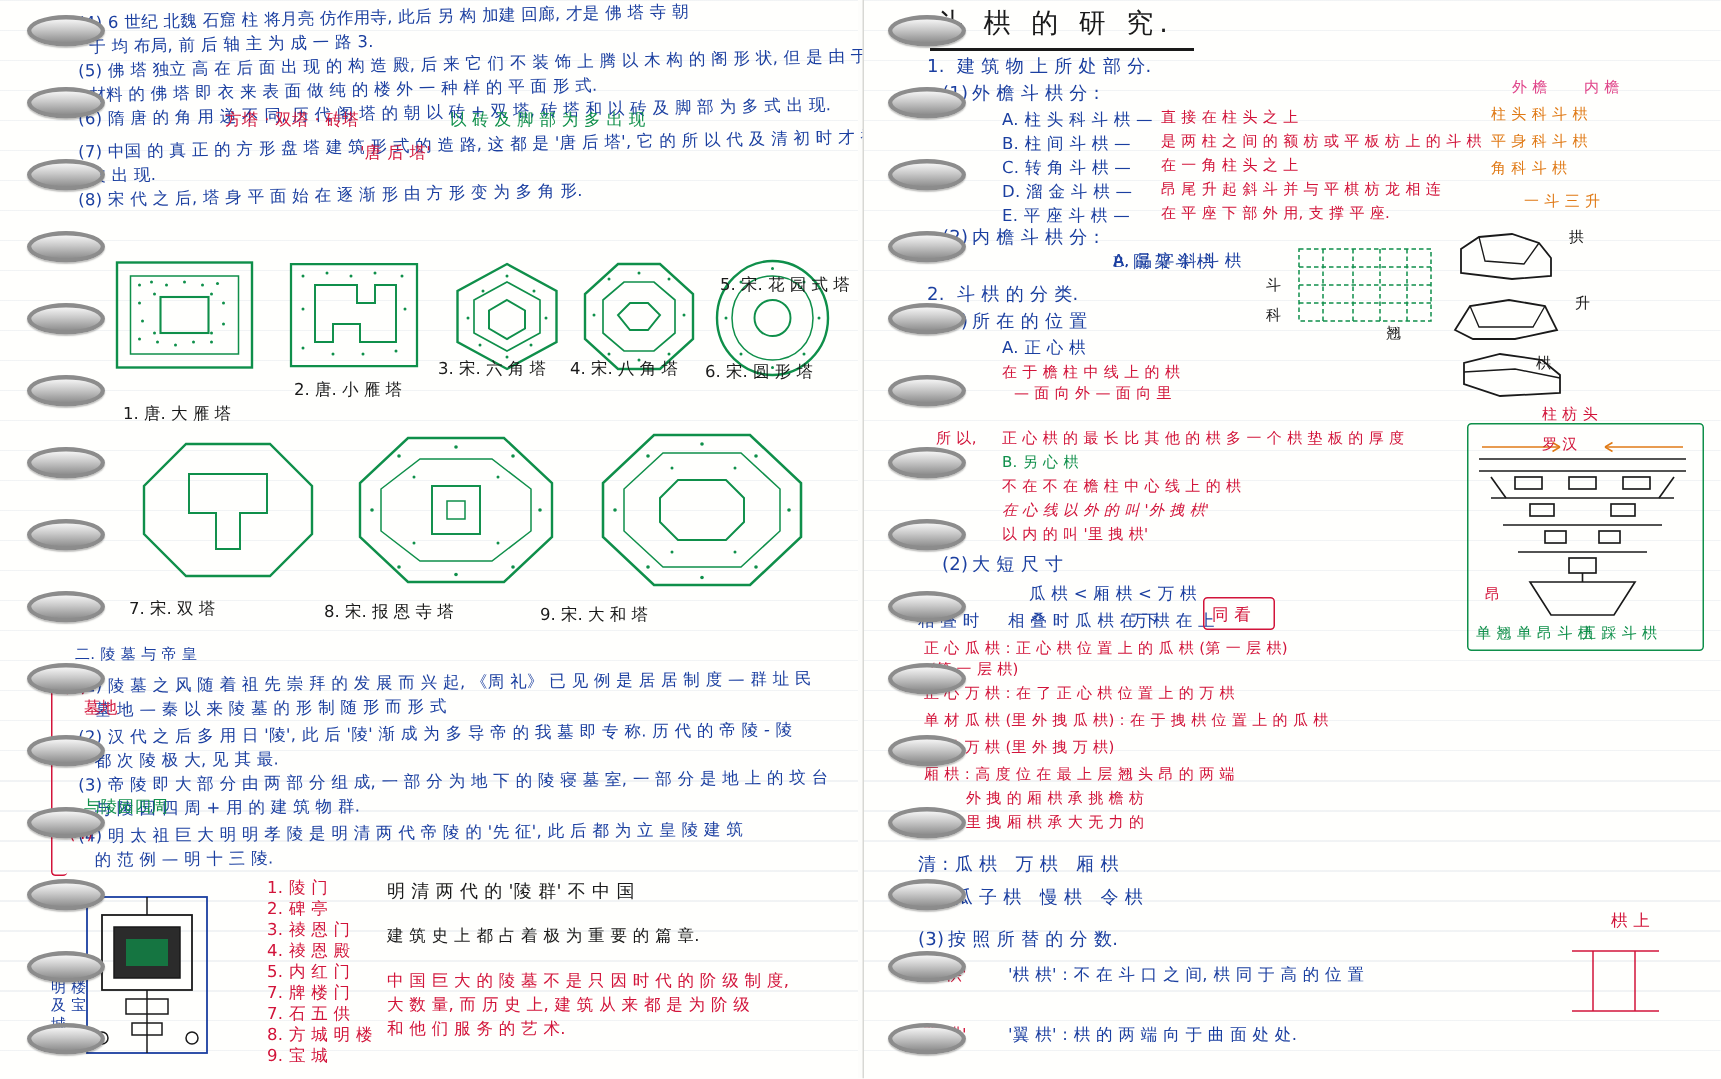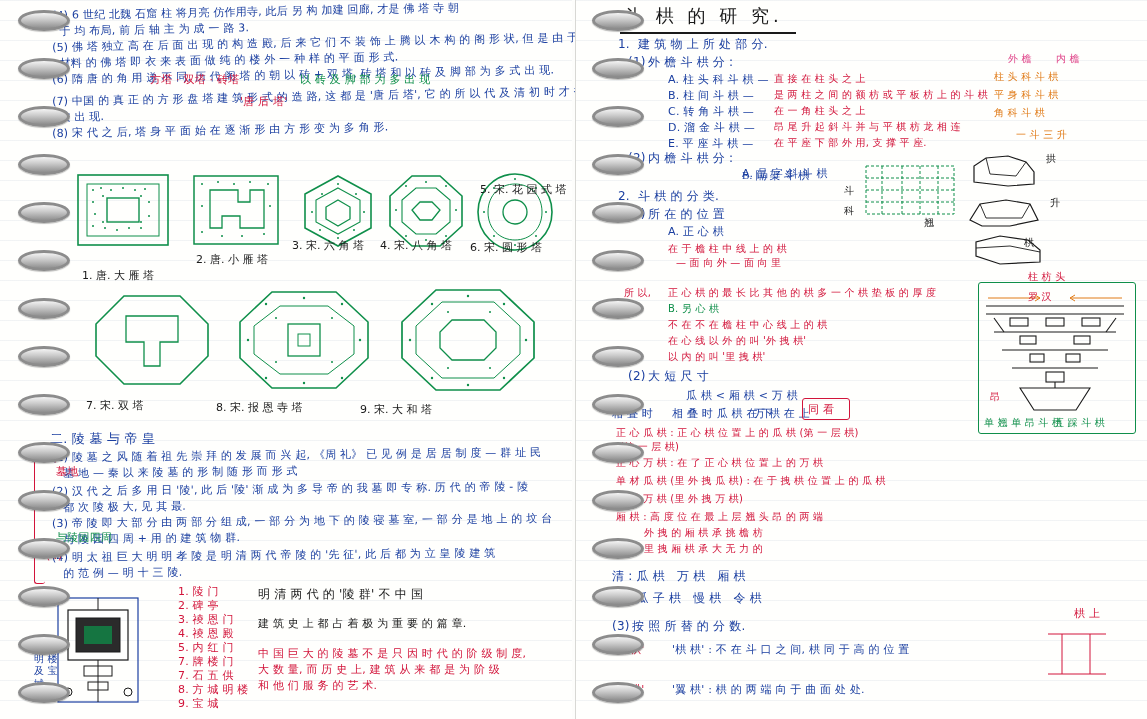--- a/index.html
+++ b/index.html
@@ -29,21 +29,21 @@
   .blue{color:#1b3fa0;}
   .black{color:#1a1a1a;}
   .red{color:#d2143a;}
   .green{color:#0f8f4a;}
   .orange{color:#e07a16;}
   .pink{color:#e0468a;}
 
   .s10{font-size:10px;}
   .s11{font-size:11px;}
   .s12{font-size:12px;}
-  .s13{font-size:13px;}
+  .s13{font-size:10px;}
   .s18{font-size:18px;}
   .tilt{transform:rotate(-1.1deg);}
   .tilt2{transform:rotate(-0.6deg);}
 
   
   .plan{position:absolute;}
   .plan svg{display:block;}
   .cap{position:absolute;font-size:11px;color:#1a1a1a;white-space:pre;}
 
   
@@ -370,21 +370,21 @@
     <div class="hw blue s12" style="left:52px;top:208px;">(1)</div>
     <div class="hw blue s12" style="left:72px;top:208px;">所 在 的 位 置</div>
     <div class="hw blue s11" style="left:92px;top:226px;">A. 正 心 栱</div>
 
     <div class="hw red s10" style="left:92px;top:244px;">在 于 檐 柱 中 线 上 的 栱</div>
     <div class="hw red s10" style="left:100px;top:258px;">— 面 向 外 — 面 向 里</div>
     <div class="hw red s10" style="left:48px;top:288px;">所 以,</div>
     <div class="hw red s10" style="left:92px;top:288px;">正 心 栱 的 最 长 比 其 他 的 栱 多 一 个 栱 垫 板 的 厚 度</div>
     <div class="hw green s10" style="left:92px;top:304px;">B. 另 心 栱</div>
     <div class="hw red s10" style="left:92px;top:320px;">不 在 不 在 檐 柱 中 心 线 上 的 栱</div>
-    <div class="hw red s10" style="left:92px;top:336px;">在 心 线 以 外 的 叫 '外 拽 栱'</div>
+    <div class="hw red s10" style="left:92px;top:336px;font-style:italic;">在 心 线 以 外 的 叫 '外 拽 栱'</div>
     <div class="hw red s10" style="left:92px;top:352px;">以 内 的 叫 '里 拽 栱'</div>
 
     <div class="sketch" style="left:404px;top:288px;">
       <svg width="150" height="130" viewBox="0 0 150 130">
         <g stroke="#1a1a1a" stroke-width="1.1" fill="none">
           <line x1="6" y1="18" x2="144" y2="18"></line>
           <line x1="6" y1="26" x2="144" y2="26"></line>
           <rect x="30" y="30" width="18" height="8"></rect>
           <rect x="66" y="30" width="18" height="8"></rect>
           <rect x="102" y="30" width="18" height="8"></rect>

